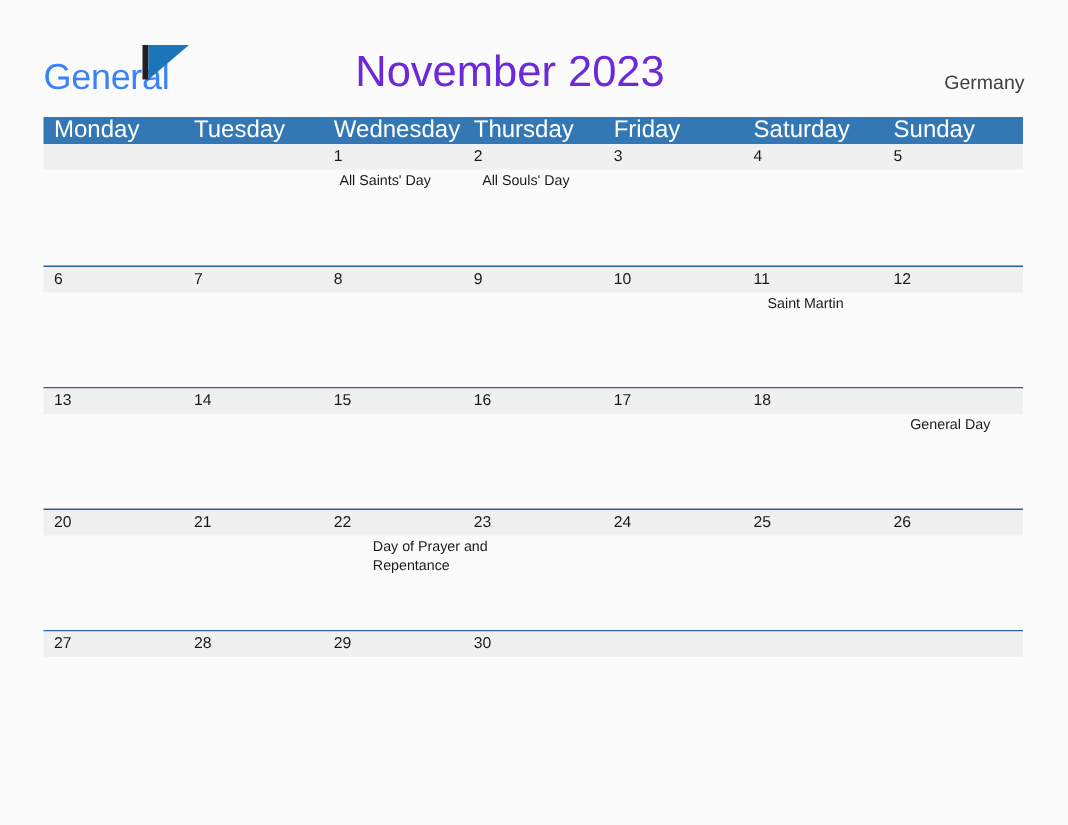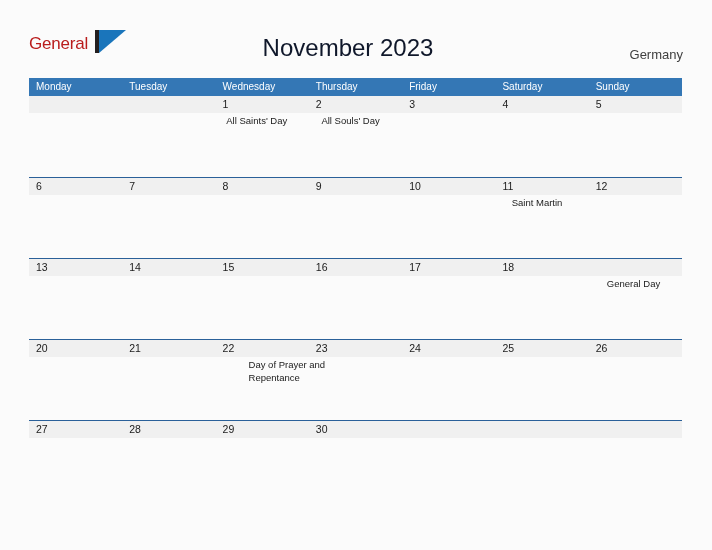--- a/index.html
+++ b/index.html
@@ -33,23 +33,23 @@
   .logo {
     position: absolute;
     left: 29px;
     top: 28px;
     width: 130px;
     height: 44px;
   }
   .logo-general {
     position: absolute;
     left: 0;
-    top: 4px;
-    font-size: 17px;
-    color: #b91c1c;
+    top: 12px;
+    font-size: 24px;
+    color: #3b82f6;
     letter-spacing: -0.2px;
     line-height: 24px;
     white-space: nowrap;
   }
   .logo-mark {
     position: absolute;
     left: 66px;
     top: 2px;
     width: 32px;
     height: 23px;
@@ -78,26 +78,26 @@
     font-size: 19px;
     color: #1a75bb;
     letter-spacing: -0.2px;
     line-height: 24px;
     white-space: nowrap;
     margin-top: 32px;
   }
 
   .cal-title {
     position: absolute;
-    left: 148px;
+    left: 140px;
     top: 31px;
     width: 400px;
     text-align: center;
-    font-size: 24px;
-    color: #0f172a;
+    font-size: 29px;
+    color: #6d28d9;
     line-height: 34px;
     white-space: nowrap;
   }
 
   .country {
     position: absolute;
     right: 29px;
     top: 47px;
     font-size: 13px;
     color: #404040;
@@ -118,21 +118,21 @@
     width: 653px;
     height: 18px;
     background: #3477b5;
   }
   .dow-cell {
     width: 93.285714px;
     height: 18px;
     box-sizing: border-box;
     padding-left: 7px;
     color: #ffffff;
-    font-size: 10px;
+    font-size: 16px;
     line-height: 18px;
     white-space: nowrap;
     overflow: hidden;
   }
 
   .week-row {
     width: 653px;
     height: 81px;
     border-top: 1.5px solid #2a6099;
     box-sizing: border-box;

